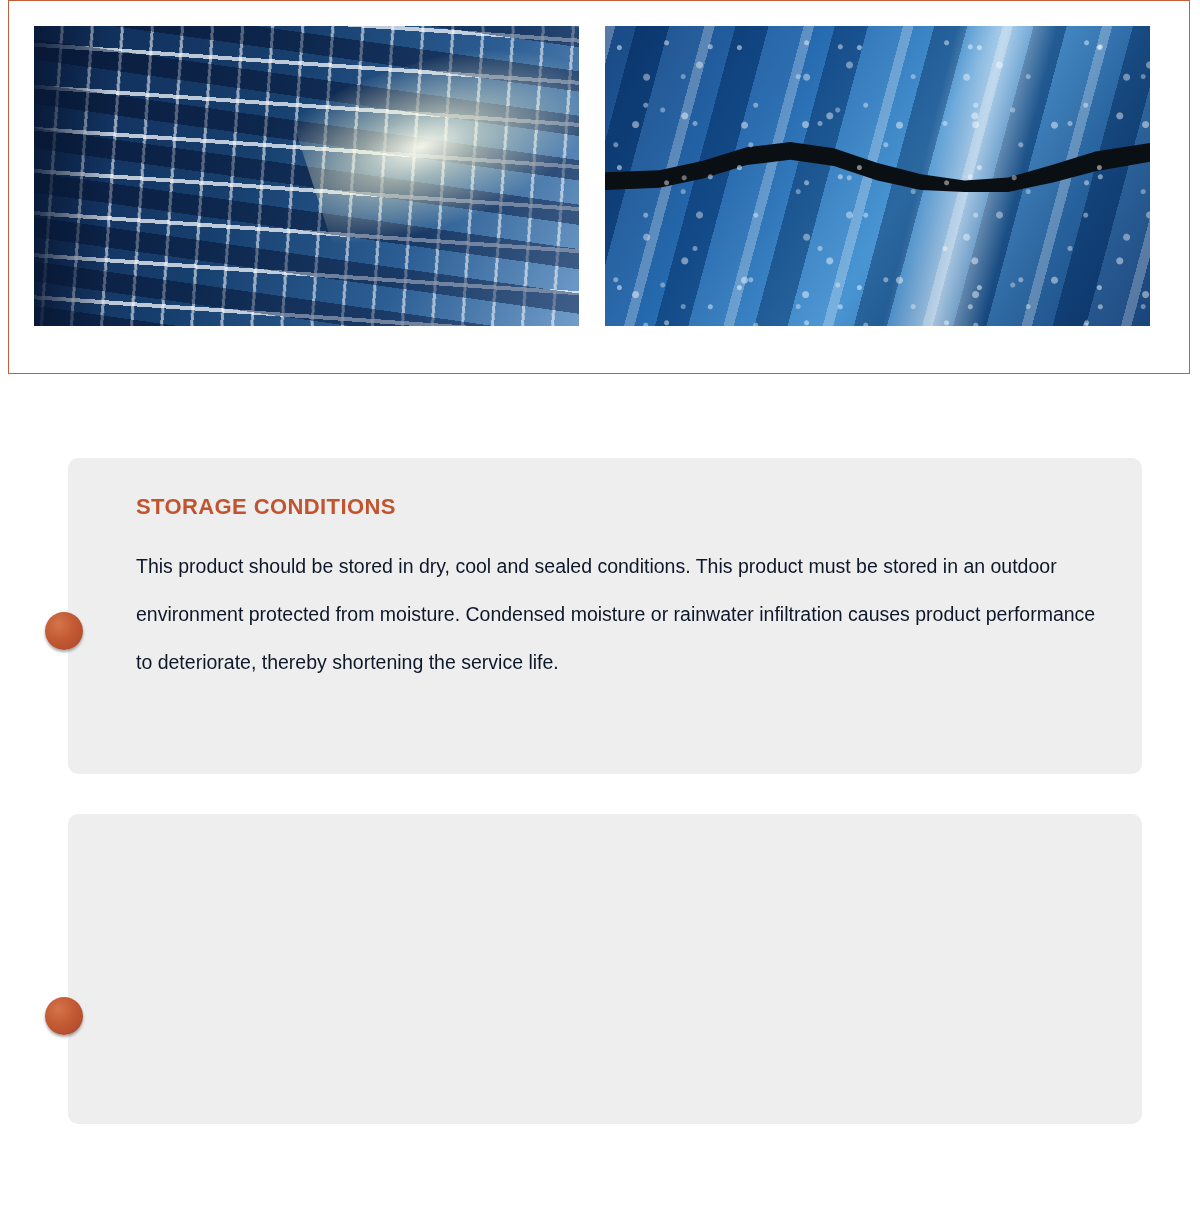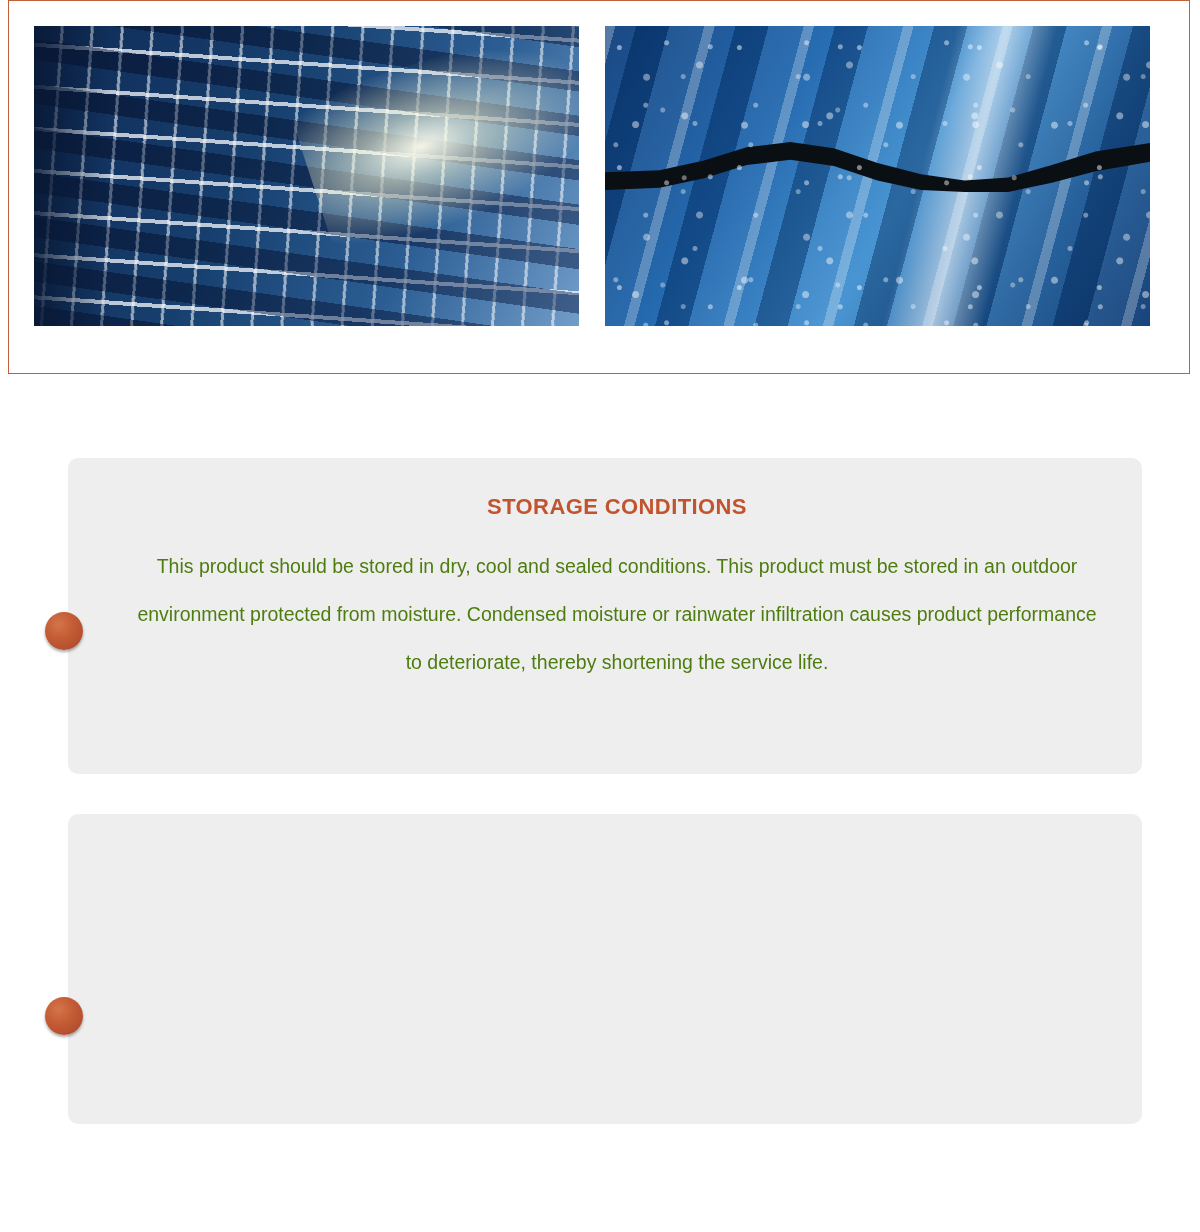--- a/index.html
+++ b/index.html
@@ -156,21 +156,20 @@
     position: relative;
     margin: 0 0 40px 0;
   }
   .card {
     margin-left: 68px;
     width: 1074px;
     background: #eeeeee;
     border-radius: 10px;
     box-sizing: border-box;
     padding: 36px 44px 34px 68px;
-    text-align: center;
   }
   .card.storage { min-height: 316px; }
   .card.quality { min-height: 310px; padding-top: 66px; }
   .bullet {
     position: absolute;
     left: 45px;
     width: 38px;
     height: 38px;
     border-radius: 50%;
     background: radial-gradient(circle at 36% 32%, #d4744a 0%, #c25a33 45%, #a8452a 100%);
@@ -182,21 +181,21 @@
   .card-title {
     color: #c1542e;
     font-size: 22px;
     font-weight: bold;
     letter-spacing: 0.4px;
     margin: 0 0 22px 0;
   }
   .card-body {
     font-size: 19.5px;
     line-height: 48px;
-    color: #4d7c0f;
+    color: #0f172a;
     margin: 0;
     max-width: 975px;
   }
 </style>
 </head>
 <body>
 
 <div class="image-panel">
   <div class="image-row">
 

